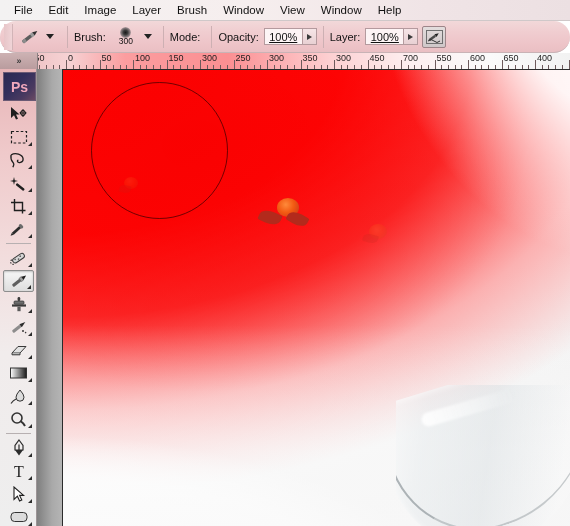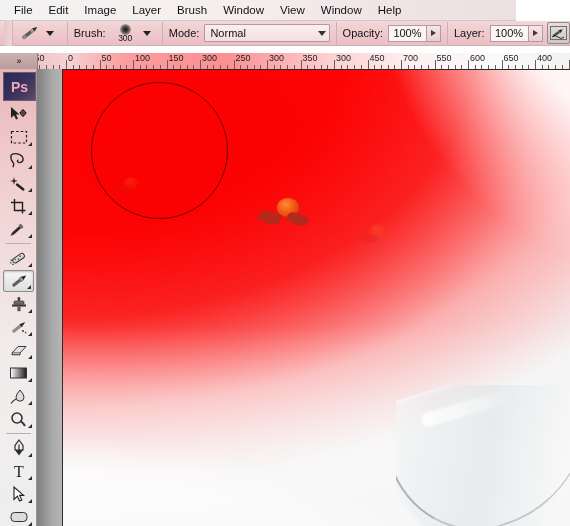--- a/index.html
+++ b/index.html
@@ -6,37 +6,38 @@
   body{
     width:570px;height:526px;overflow:hidden;
     font-family:"Liberation Sans", sans-serif;
     font-size:11px;color:#1b1b1b;
     background:#ffffff;
   }
   #app{position:relative;width:570px;height:526px;overflow:hidden;}
 
   
   .menubar{
-    position:absolute;left:0;top:0;width:516px;height:21px;
+    position:absolute;left:0;top:0;width:570px;height:21px;
     background:linear-gradient(to right,#f3f2f2 0%,#f6eeee 45%,#f0e4e6 75%,#ece0e2 100%);
     border-bottom:1px solid #cfc8c9;
     display:flex;align-items:center;box-sizing:border-box;padding-left:6px;
   }
   .menu-item{
     padding:2px 8px;font-size:11.5px;color:#111;white-space:nowrap;
     line-height:16px;border-radius:2px;
   }
 
   
   .optionsbar{
-    position:absolute;left:0;top:21px;width:570px;height:25px;
+    position:absolute;left:0;top:21px;width:570px;height:32px;
     background:linear-gradient(to bottom,#f2d8d9 0%,#f0cdd0 35%,#eec5c9 70%,#eabfc3 100%);
     border-bottom:1px solid #c9b3b6;
     display:flex;align-items:center;box-sizing:border-box;
     padding-left:4px;
+    border-radius:16px;
   }
   .opt-grip{
     width:8px;height:26px;margin-right:2px;
     background:linear-gradient(to right,#e7c6c9,#f0d4d7);
     border-right:1px solid #d2b4b7;
   }
   .tool-preset{
     display:flex;align-items:center;height:26px;padding:0 2px;
   }
   .brush-glyph{
@@ -69,21 +70,21 @@
     width:0;height:0;border-left:4px solid transparent;border-right:4px solid transparent;
     border-top:5px solid #333;
   }
   .numfield{
     display:flex;align-items:center;
   }
   .numbox{
     width:38px;height:17px;box-sizing:border-box;
     background:#fdf4f5;border:1px solid #b49a9e;border-right:none;
     display:flex;align-items:center;justify-content:center;
-    font-size:11px;color:#111;
+    font-size:11px;color:#111;text-decoration:underline;
   }
   .numarrow{
     width:15px;height:17px;box-sizing:border-box;
     background:linear-gradient(to bottom,#f6e5e7,#e8d0d3);
     border:1px solid #b49a9e;
     display:flex;align-items:center;justify-content:center;
   }
   .numarrow i{
     width:0;height:0;border-top:3.5px solid transparent;border-bottom:3.5px solid transparent;
     border-left:5px solid #3b3b3b;display:block;
@@ -288,24 +289,20 @@
     <span class="opt-label">Brush:</span>
     <div class="brush-preview">
       <span class="brush-dot"></span>
       <span class="brush-size">300</span>
     </div>
     <span class="caret"></span>
 
     <div class="vsep"></div>
 
     <span class="opt-label">Mode:</span>
-    <div class="mode-select">
-      <span>Normal</span>
-      <span class="sel-caret"></span>
-    </div>
 
     <div class="vsep"></div>
 
     <span class="opt-label">Opacity:</span>
     <div class="numfield">
       <div class="numbox">100%</div>
       <div class="numarrow">
           <i></i>
         </div>
     </div>

